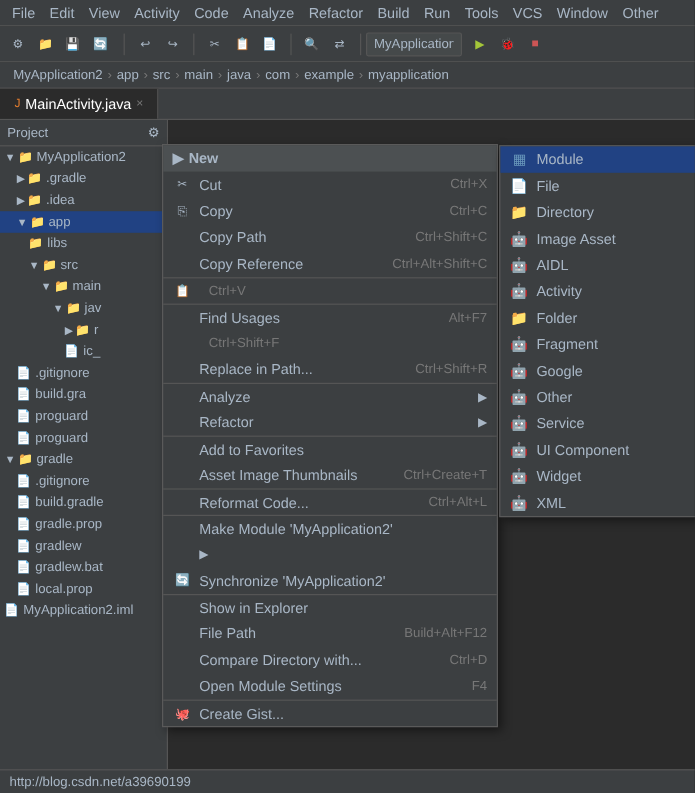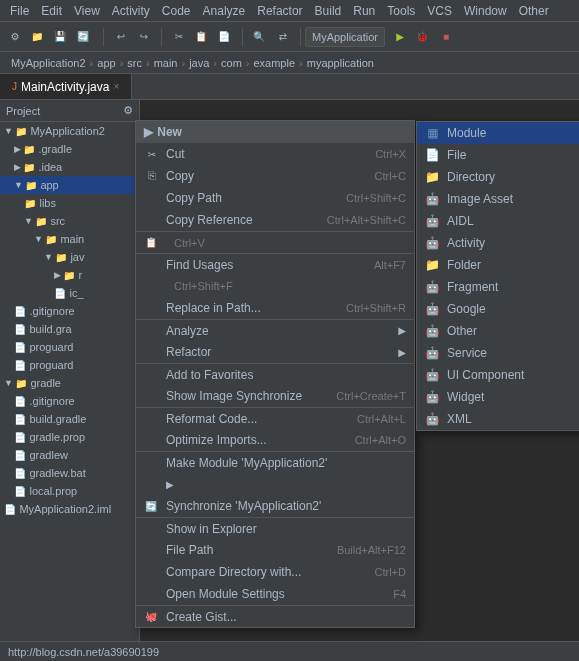--- a/index.html
+++ b/index.html
@@ -556,32 +556,27 @@
       <span class="ctx-icon"></span>
       <span class="ctx-label">Refactor</span>
       <span class="ctx-arrow">▶</span>
     </div>
     <div class="ctx-item separator-before">
       <span class="ctx-icon"></span>
       <span class="ctx-label">Add to Favorites</span>
     </div>
     <div class="ctx-item">
       <span class="ctx-icon"></span>
-      <span class="ctx-label">Show Image Synchronize</span>
+      <span class="ctx-label">Asset Image Thumbnails</span>
       <span class="ctx-shortcut">Ctrl+Create+T</span>
     </div>
     <div class="ctx-item separator-before">
       <span class="ctx-icon"></span>
       <span class="ctx-label">Reformat Code...</span>
       <span class="ctx-shortcut">Ctrl+Alt+L</span>
-    </div>
-    <div class="ctx-item">
-      <span class="ctx-icon"></span>
-      <span class="ctx-label">Optimize Imports...</span>
-      <span class="ctx-shortcut">Ctrl+Alt+O</span>
     </div>
     <div class="ctx-item separator-before">
       <span class="ctx-icon"></span>
       <span class="ctx-label">Make Module 'MyApplication2'</span>
     </div>
     <div class="ctx-item">
       <span class="ctx-icon"></span>
       <span class="ctx-arrow">▶</span>
     </div>
     <div class="ctx-item">

